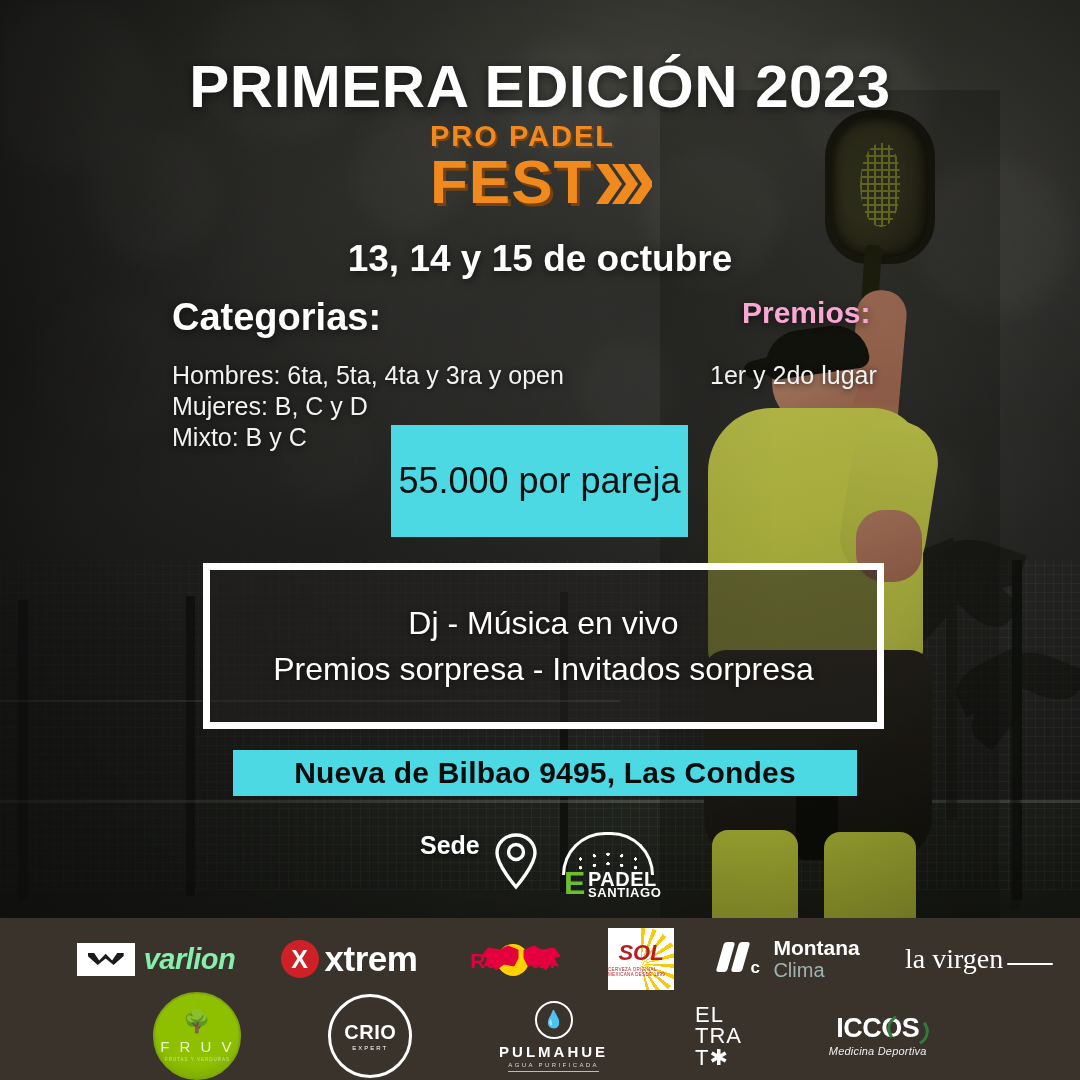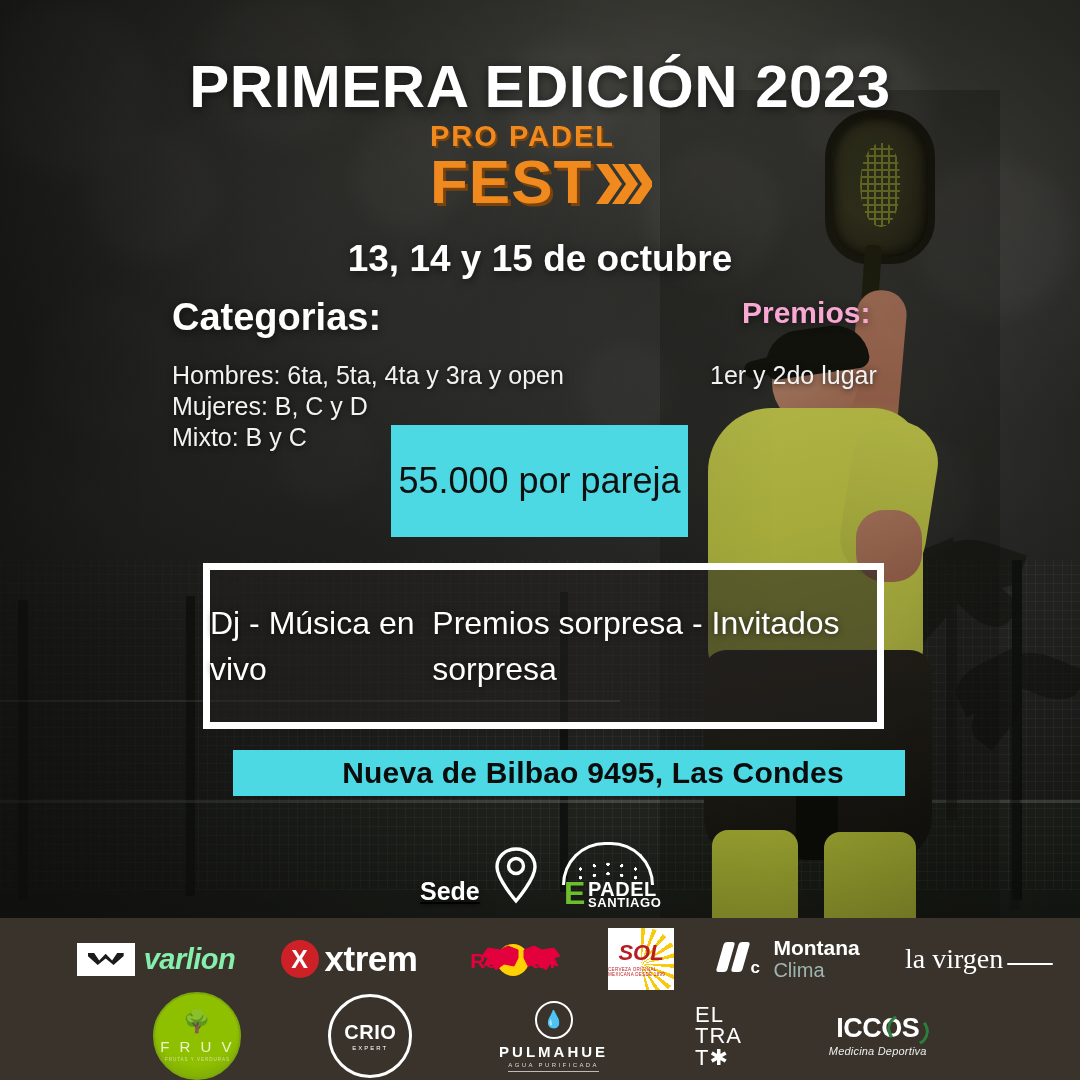--- a/index.html
+++ b/index.html
@@ -125,31 +125,31 @@
     font-size:25px;line-height:1.24;font-weight:300;text-shadow:0 1px 6px rgba(0,0,0,.7);}
   .prem-list{position:absolute;left:710px;top:360px;color:#f2f2f2;
     font-size:25px;line-height:1.24;font-weight:300;text-shadow:0 1px 6px rgba(0,0,0,.7);}
 
   .price-box{position:absolute;left:391px;top:425px;width:297px;height:112px;
     background:#4CD9E4;display:flex;align-items:center;justify-content:center;}
   .price-box span{color:#101010;font-size:36px;line-height:1.12;text-align:center;font-weight:400;}
 
   .feature-box{position:absolute;left:203px;top:563px;width:667px;height:152px;
     border:7px solid #ffffff;background:rgba(34,33,31,.55);
-    display:flex;flex-direction:row;align-items:center;justify-content:center;}
+    display:flex;flex-direction:column;align-items:center;justify-content:center;}
   .feature-box span{color:#fff;font-size:32px;line-height:1.45;font-weight:300;
     text-shadow:0 1px 6px rgba(0,0,0,.6);}
 
   .address{position:absolute;left:233px;top:750px;width:624px;height:46px;
-    background:#4CD9E4;display:flex;align-items:center;justify-content:center;padding-left:48px;}
+    background:#4CD9E4;display:flex;align-items:center;justify-content:center;}
   .address span{color:#0c0c0c;font-size:30px;font-weight:bold;letter-spacing:.2px;}
 
   
   .sede-row{position:absolute;left:420px;top:832px;width:260px;height:72px;
-    display:flex;align-items:flex-end;gap:17px;text-decoration:underline;}
+    display:flex;align-items:flex-start;gap:17px;}
   .sede-label{color:#fff;font-size:25px;font-weight:bold;width:56px;line-height:1.05;
     text-shadow:0 1px 5px rgba(0,0,0,.6);}
   .pin svg{display:block;}
   .epadel{position:relative;width:98px;height:62px;}
   .epadel .dome{position:absolute;left:6px;top:0;width:86px;height:40px;
     border:3px solid #fff;border-bottom:none;border-radius:44px 44px 0 0;
     background:
       radial-gradient(circle at 18% 60%, #fff 0 1.6px, transparent 1.8px),
       radial-gradient(circle at 34% 52%, #fff 0 1.6px, transparent 1.8px),
       radial-gradient(circle at 50% 48%, #fff 0 1.6px, transparent 1.8px),

